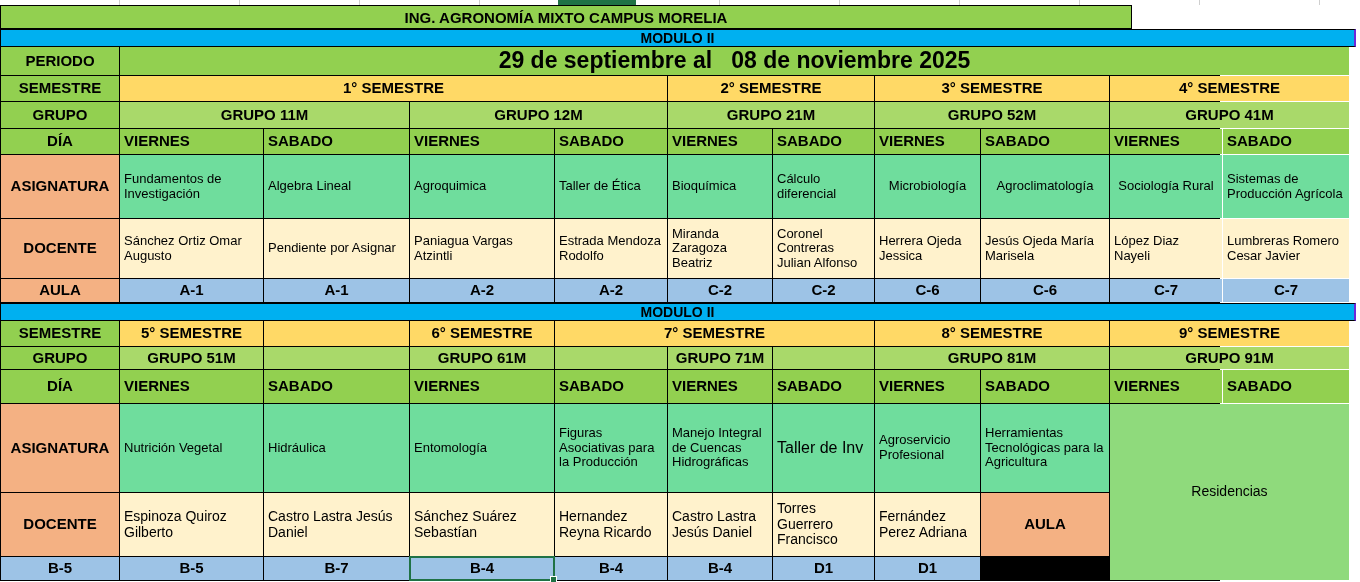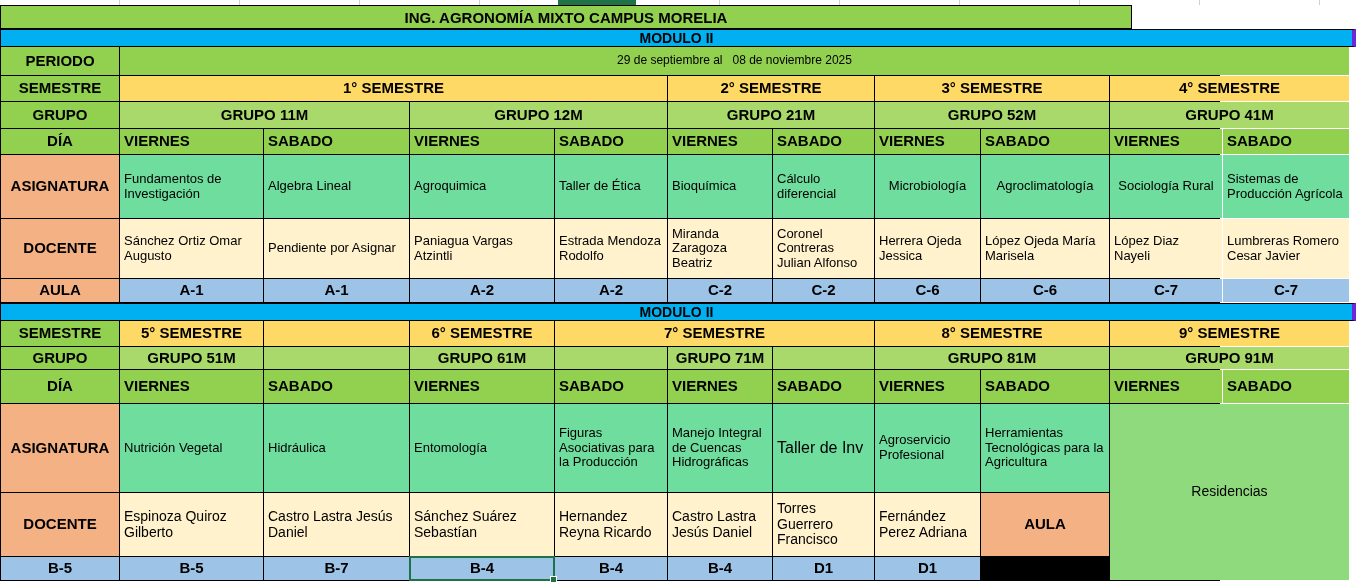--- a/index.html
+++ b/index.html
@@ -19,21 +19,21 @@
   }
   .col-indicator{
     position:absolute;left:558px;top:0;width:78px;height:5px;
     background:var(--selection,#1F7245);
   }
   .banner{
     width:1360px;display:flex;align-items:center;justify-content:center;
     font-weight:bold;border-top:1px solid #000;border-bottom:1px solid #000;
   }
   .banner.title{height:24px;background:var(--header-green,#92D050);font-size:15px;border-left:1px solid #000;border-right:1px solid #000;width:1132px;}
-  .banner.cyan{height:18px;background:var(--cyan,#00B0F0);font-size:14px;border-left:1px solid #000;border-right:4px solid #6d28d9;width:1356px;}
+  .banner.cyan{height:18px;background:var(--cyan,#00B0F0);font-size:14px;border-left:1px solid #000;border-right:2px solid #6d28d9;width:1356px;}
   .grid{
     display:grid;background:#000;gap:1px;
     border-left:1px solid #000;border-right:1px solid #000;
     width:1220px;
     grid-template-columns:118px 143px 145px 144px 112px 104px 101px 105px 128px 112px 126px;
   }
   .grid.top{grid-template-rows:28px 25px 26px 25px 63px 59px 23px;border-bottom:1px solid #000;}
   .grid.bottom{grid-template-rows:25px 22px 33px 88px 63px 23px;border-bottom:1px solid #000;}
   .cell{
     display:flex;align-items:center;
@@ -49,21 +49,21 @@
   .mint{background:var(--mint,#6FDD9D);}
   .resg{background:var(--res-green,#8FDA7C);}
   .yellow{background:var(--yellow,#FFD966);}
   .orange{background:var(--orange,#F4B183);}
   .cream{background:var(--cream,#FFF2CC);}
   .blue{background:var(--blue,#9DC3E6);}
   .sp2{grid-column:span 2;}
   .sp3{grid-column:span 3;}
   .sp4{grid-column:span 4;}
   .sp10{grid-column:span 10;}
-  .periodo-val{white-space:pre;font-size:12px;justify-content:center;font-weight:normal;}
+  .periodo-val{white-space:pre;font-size:23px;justify-content:center;font-weight:bold;}
   .taller{font-size:16px;white-space:nowrap;overflow:visible;z-index:3;}
   .res-cell{grid-column:10 / span 2;grid-row:4 / span 3;justify-content:center;text-align:center;}
   .sel{position:relative;overflow:visible;}
   .sel::before{
     content:'';position:absolute;inset:-1px;
     border:2px solid var(--selection,#1F7245);pointer-events:none;z-index:4;
   }
   .sel::after{
     content:'';position:absolute;right:-3px;bottom:-3px;width:5px;height:5px;
     background:var(--selection,#1F7245);border:1px solid #fff;z-index:5;
@@ -124,21 +124,21 @@
     <div class="cell mint">Sistemas de Producción Agrícola</div>
 
     <div class="cell orange b c f15">DOCENTE</div>
     <div class="cell cream">Sánchez Ortiz Omar Augusto</div>
     <div class="cell cream">Pendiente por Asignar</div>
     <div class="cell cream">Paniagua Vargas Atzintli</div>
     <div class="cell cream">Estrada Mendoza Rodolfo</div>
     <div class="cell cream">Miranda Zaragoza Beatriz</div>
     <div class="cell cream">Coronel Contreras Julian Alfonso</div>
     <div class="cell cream">Herrera Ojeda Jessica</div>
-    <div class="cell cream">López Ojeda María Marisela</div>
+    <div class="cell cream">Jesús Ojeda María Marisela</div>
     <div class="cell cream">López Diaz Nayeli</div>
     <div class="cell cream">Lumbreras Romero Cesar Javier</div>
 
     <div class="cell orange b c f15">AULA</div>
     <div class="cell blue b c f15">A-1</div>
     <div class="cell blue b c f15">A-1</div>
     <div class="cell blue b c f15">A-2</div>
     <div class="cell blue b c f15">A-2</div>
     <div class="cell blue b c f15">C-2</div>
     <div class="cell blue b c f15">C-2</div>

